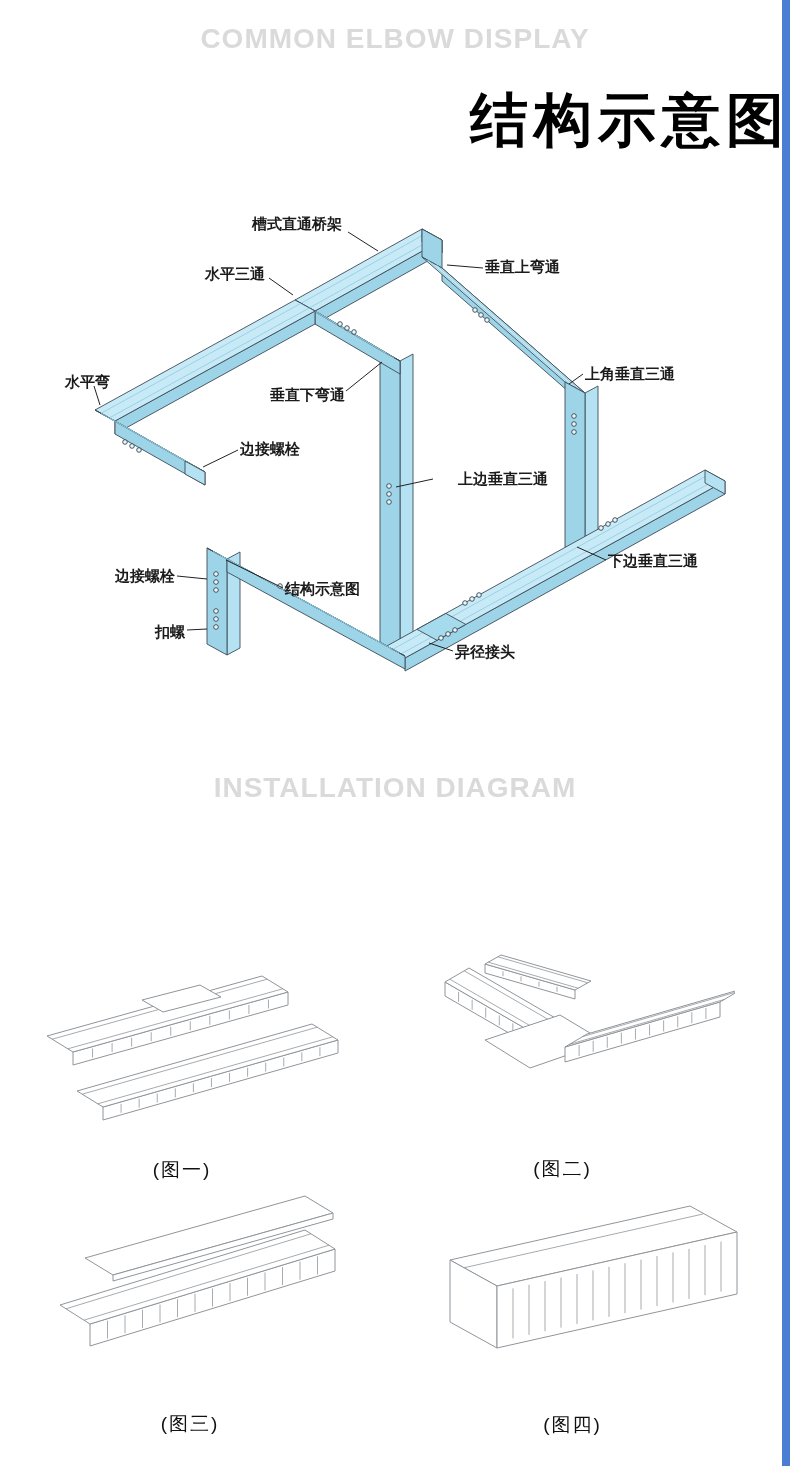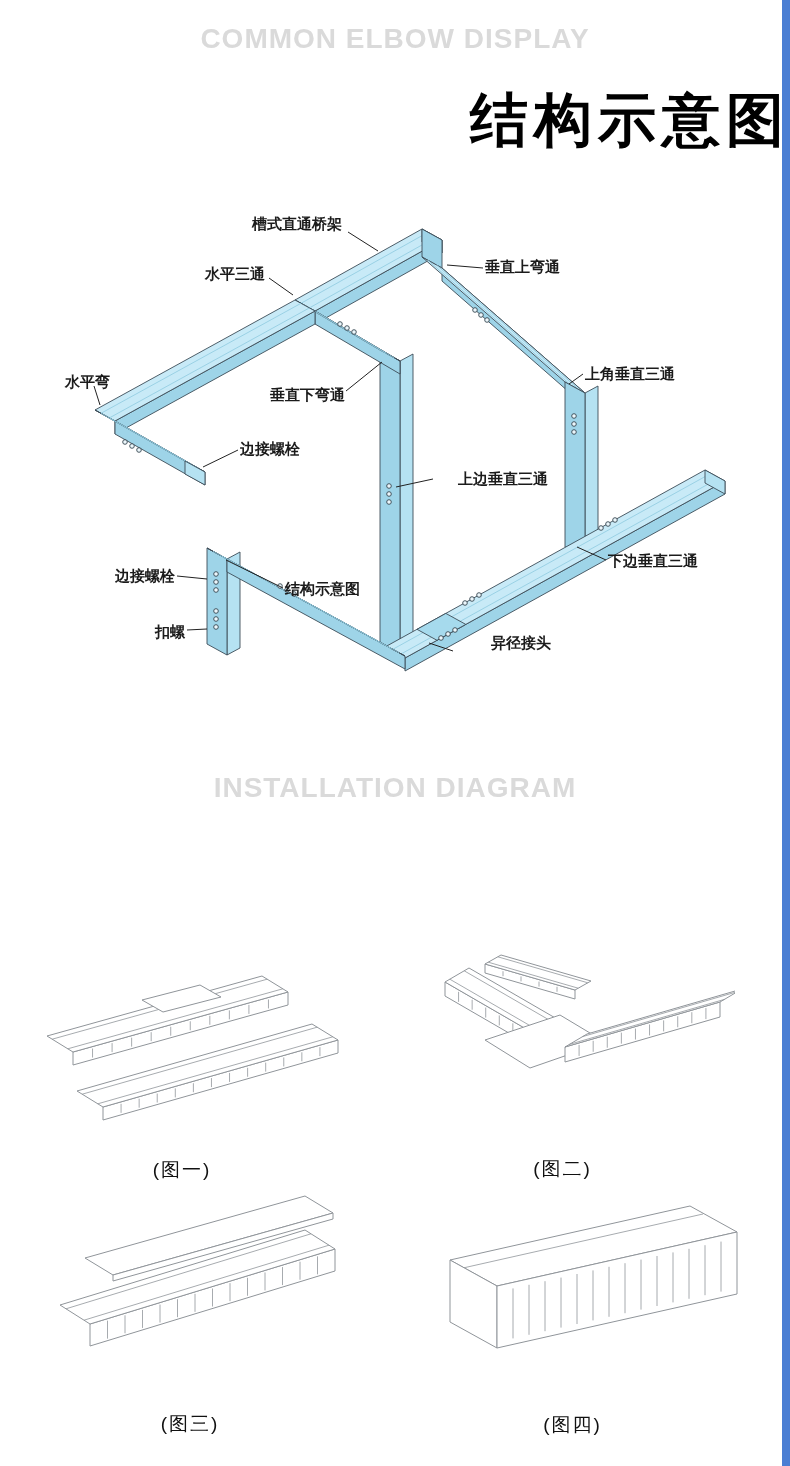--- a/index.html
+++ b/index.html
@@ -122,21 +122,21 @@
         <div class="dlabel" style="left: 440px; top: 48px; text-align: center;">垂直上弯通</div>
         <div class="dlabel" style="left: 20px; top: 163px;">水平弯</div>
         <div class="dlabel" style="left: 225px; top: 176px;">垂直下弯通</div>
         <div class="dlabel" style="left: 540px; top: 155px;">上角垂直三通</div>
         <div class="dlabel" style="left: 195px; top: 230px;">边接螺栓</div>
         <div class="dlabel" style="left: 413px; top: 260px;">上边垂直三通</div>
         <div class="dlabel" style="left: 70px; top: 357px;">边接螺栓</div>
         <div class="dlabel" style="left: 240px; top: 370px;">结构示意图</div>
         <div class="dlabel" style="left: 563px; top: 342px;">下边垂直三通</div>
         <div class="dlabel" style="left: 110px; top: 413px;">扣螺</div>
-        <div class="dlabel" style="left: 410px; top: 424px; margin-left: 36px;">异径接头</div>
+        <div class="dlabel" style="left: 410px; top: 433px;">异径接头</div>
       </div>
   </div>
 
   <div class="en-sub" style="top:773px">INSTALLATION DIAGRAM</div>
 
   <figure class="fig" style="left:22px;top:948px;width:320px">
     <svg id="f1" width="320" height="185" viewBox="0 0 320 185">
         <polygon points="51,104 266,44 266,57 51,117" fill="#fff" stroke="#90959a" stroke-width="1" stroke-linejoin="round"></polygon>
         <polygon points="25,88 240,28 266,44 51,104" fill="#fff" stroke="#90959a" stroke-width="1" stroke-linejoin="round"></polygon>
         <line x1="70.54545454545455" y1="100.54545454545455" x2="70.54545454545455" y2="109.54545454545455" stroke="#90959a" stroke-width="0.8"></line>

